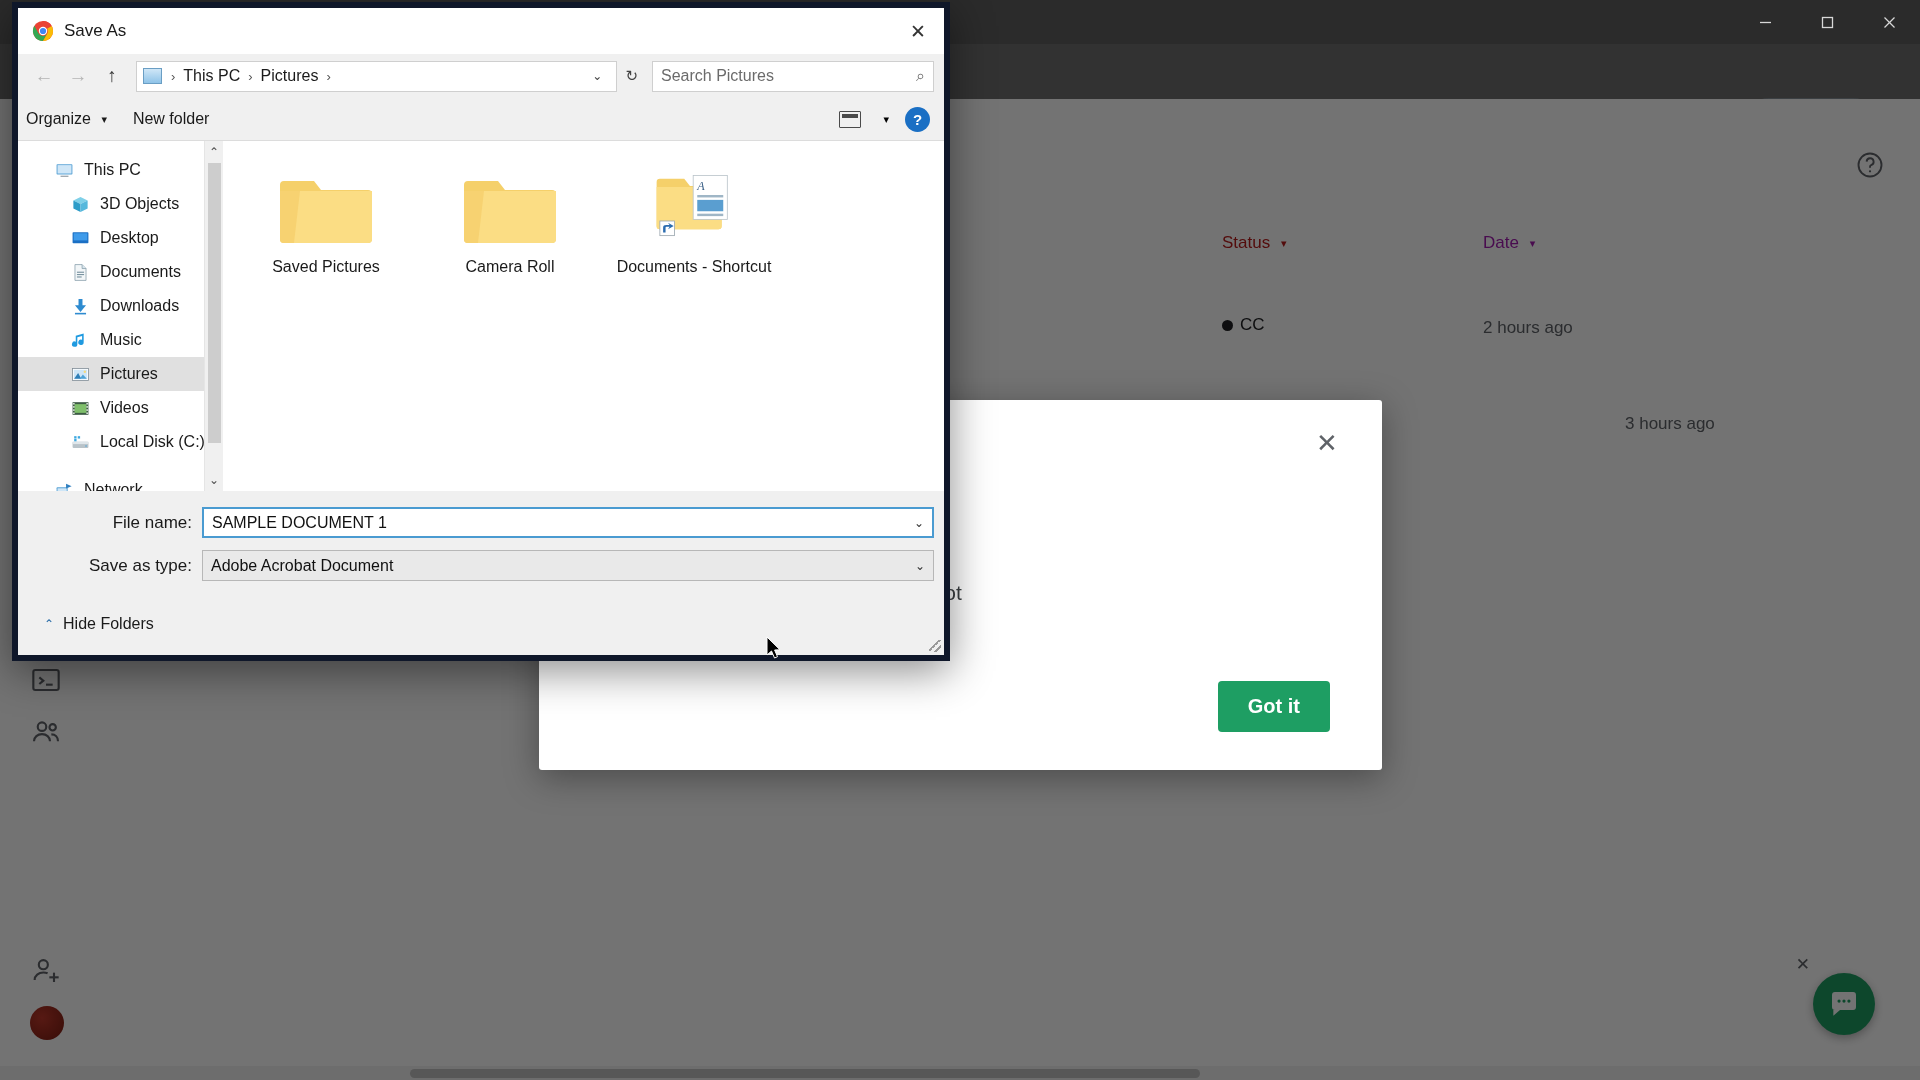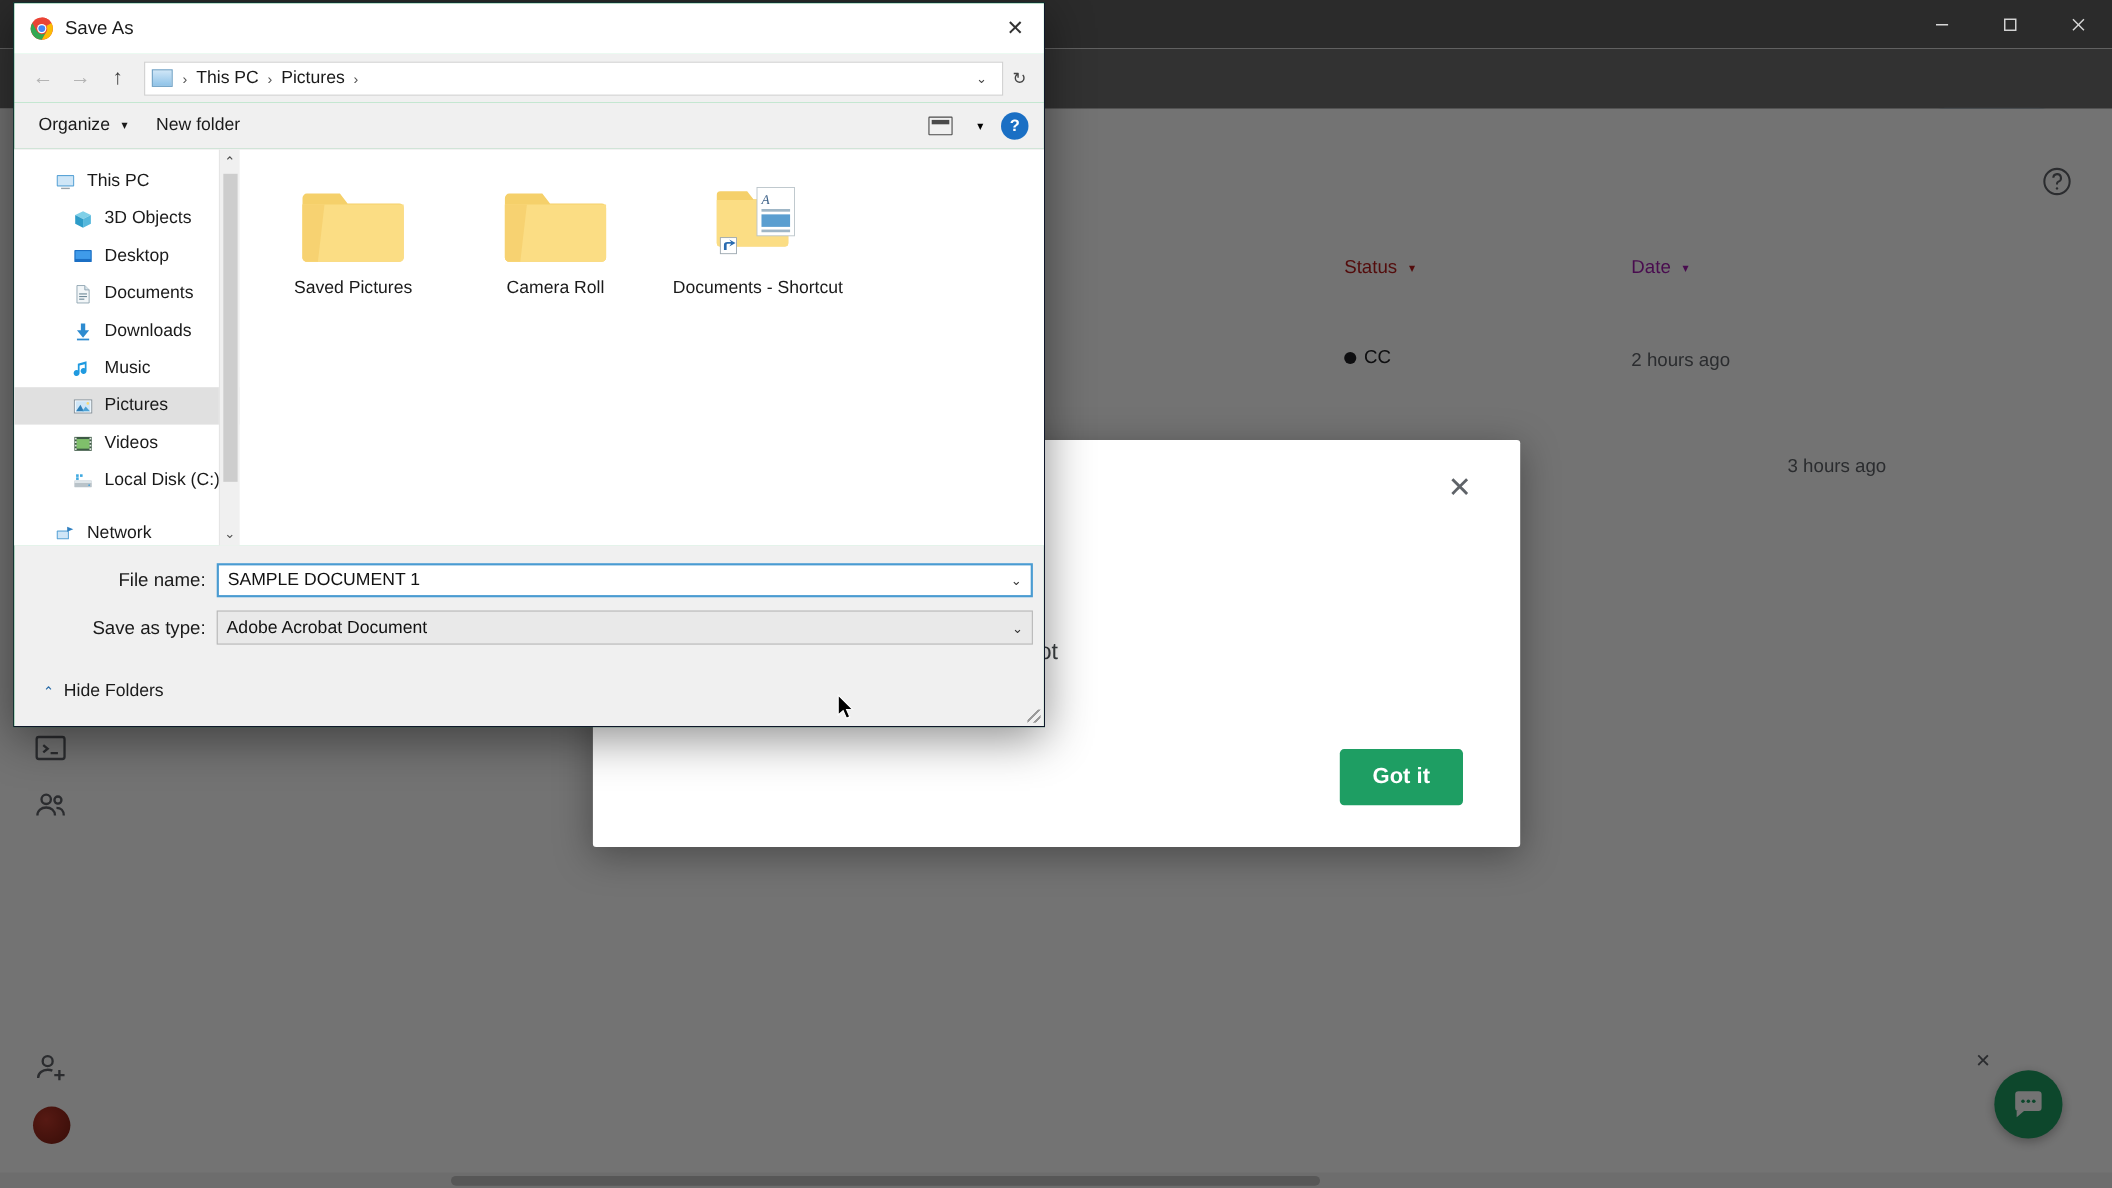--- a/index.html
+++ b/index.html
@@ -120,22 +120,22 @@
   .read-more { color:#1e9e63; }
   .got-it {
     position:absolute; right:52px; bottom:38px;
     background:#1e9e63; color:#fff; border:none; border-radius:4px;
     padding:14px 30px; font-size:20px; font-family:inherit; font-weight:700;
   }
 
   
   .saveas {
     position:absolute; left:12px; top:2px; width:938px; height:659px;
-    background:#22c55e;
-    border:1px solid #0f172a;
+    background:#0f172a;
+    border:6px solid #0f172a;
     box-shadow:0 10px 40px rgba(0,0,0,.45);
     font-size:16px; color:#000;
   }
   .sa-titlebar {
     height:46px; background:#ffffff; display:flex; align-items:center;
     padding-left:14px; position:relative;
   }
   .sa-title { font-size:17px; color:#1a1a1a; margin-left:10px; }
   .sa-close {
     position:absolute; right:0; top:0; width:52px; height:46px;
@@ -164,21 +164,21 @@
   .bc-sep { color:#555; font-size:13px; padding:0 2px; }
   .bc-drop { margin-left:auto; color:#444; font-size:12px; padding:0 8px; }
   .bc-refresh { color:#444; font-size:15px; padding:0 6px; }
   .searchbox {
     width:282px; height:31px; background:#fff; border:1px solid #cfcfcf;
     display:flex; align-items:center; padding:0 8px; margin-left:6px;
     color:#6b6b6b; font-size:16px; justify-content:space-between;
   }
   .sa-toolbar {
     height:42px; background:#f0f0f0; display:flex; align-items:center;
-    padding:0 22px; gap:26px; position:relative;
+    padding:0 8px; gap:26px; position:relative;
   }
   .tb-item { font-size:16px; color:#1a1a1a; }
   .tb-right { position:absolute; right:14px; display:flex; align-items:center; gap:16px; }
   .view-ico {
     width:22px; height:17px; border:1.5px solid #4a4a4a; border-radius:1px;
     position:relative;
   }
   .view-ico::after {
     content:""; position:absolute; left:2px; top:2px; right:2px; height:4px; background:#4a4a4a;
   }
@@ -437,20 +437,24 @@
     <div class="breadcrumb">
       <span class="bc-ico"></span>
       <span class="bc-sep">›</span>
       <span class="bc-item">This PC</span>
       <span class="bc-sep">›</span>
       <span class="bc-item">Pictures</span>
       <span class="bc-sep">›</span>
       <span class="bc-drop">⌄</span>
     </div>
     <div class="bc-refresh">↻</div>
+    <div class="searchbox">
+      <span>Search Pictures</span>
+      <span>⌕</span>
+    </div>
   </div>
 
   <div class="sa-toolbar">
     <div class="tb-item">
       <span>Organize</span>
       <span class="caret-d">▾</span>
     </div>
     <div class="tb-item">New folder</div>
     <div class="tb-right">
       <div class="view-ico"></div>

